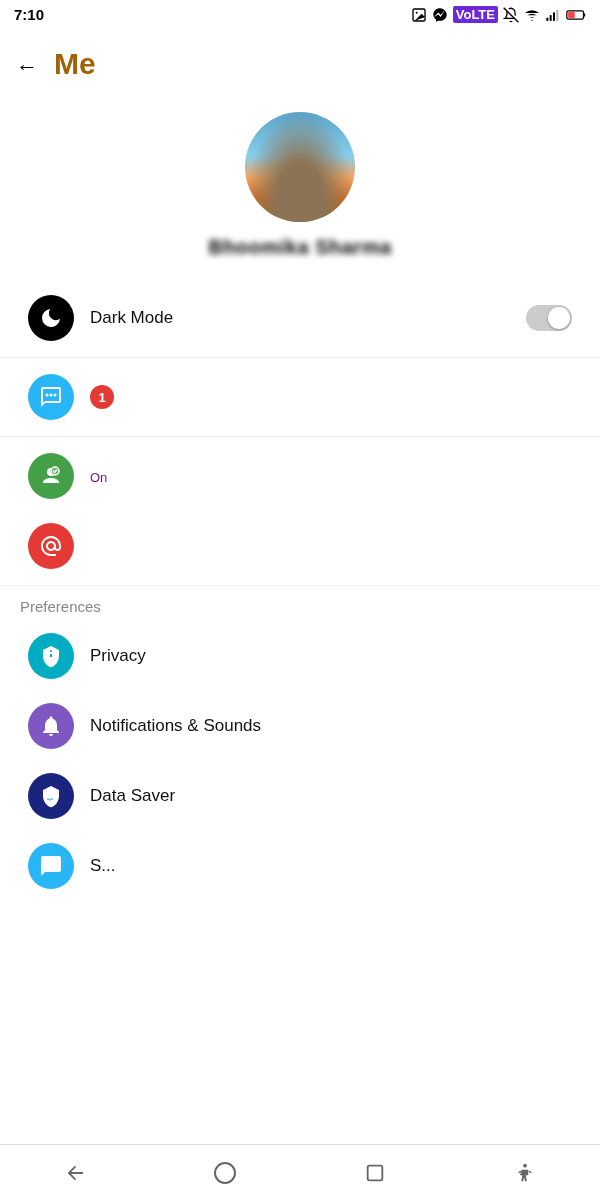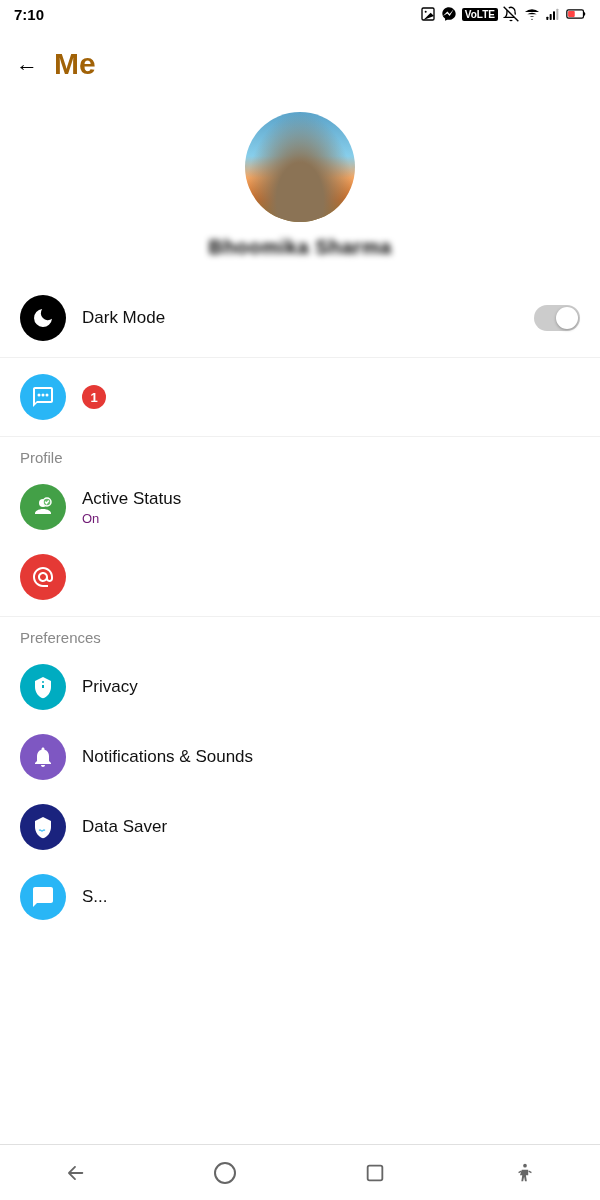--- a/index.html
+++ b/index.html
@@ -25,23 +25,23 @@
       font-size: 15px;
       font-weight: 600;
       color: #000;
     }
     .status-bar-right {
       display: flex;
       align-items: center;
       gap: 5px;
     }
     .volte-badge {
-      background: #000000;
+      background: #6d28d9;
       color: #fff;
-      font-size: 10px;
+      font-size: 13px;
       font-weight: bold;
       padding: 1px 3px;
       border-radius: 2px;
     }
 
     
     .top-nav {
       display: flex;
       align-items: center;
       padding: 10px 16px;
@@ -94,21 +94,21 @@
     }
     .section-label {
       font-size: 15px;
       color: #888;
       padding: 8px 20px 6px 20px;
       font-weight: 400;
     }
     .menu-item {
       display: flex;
       align-items: center;
-      padding: 12px 20px;
+      padding: 12px 28px;
       background: #fff;
       cursor: pointer;
       position: relative;
     }
     .icon-circle {
       width: 46px;
       height: 46px;
       border-radius: 50%;
       display: flex;
       align-items: center;
@@ -308,33 +308,31 @@
         <circle cx="16" cy="10" r="1.5" fill="#fff"></circle>
       </svg>
     </div>
     <div class="menu-item-right">
       <div class="badge-red">1</div>
     </div>
   </div>
 
   <div class="divider"></div>
 
-  <div class="section-label">Profile</div>
 
   <div class="menu-item">
     <div class="icon-circle" style="background:#43a047;">
       <svg viewBox="0 0 24 24" fill="#fff">
         <circle cx="12" cy="8" r="4"></circle>
         <path d="M12 14c-5 0-8 2.5-8 4v1h16v-1c0-1.5-3-4-8-4z"></path>
         <circle cx="16" cy="7" r="4" fill="#66bb6a" stroke="#fff" stroke-width="1.5"></circle>
         <path d="M14.5 7l1 1.5 2-2.5" fill="none" stroke="#fff" stroke-width="1.5" stroke-linecap="round"></path>
       </svg>
     </div>
     <div class="menu-item-content">
-      <div class="menu-item-title">Active Status</div>
       <div class="menu-item-subtitle">On</div>
     </div>
   </div>
 
   <div class="menu-item">
     <div class="icon-circle" style="background:#e53935;">
       <svg viewBox="0 0 24 24" fill="#fff">
         <path d="M12 2C6.48 2 2 6.48 2 12s4.48 10 10 10h5v-2h-5c-4.34 0-8-3.66-8-8s3.66-8 8-8 8 3.66 8 8v1.43c0 .79-.71 1.57-1.5 1.57s-1.5-.78-1.5-1.57V12c0-2.76-2.24-5-5-5s-5 2.24-5 5 2.24 5 5 5c1.38 0 2.64-.56 3.54-1.47.65.89 1.77 1.47 2.96 1.47 1.97 0 3.5-1.6 3.5-3.57V12c0-5.52-4.48-10-10-10zm0 13c-1.66 0-3-1.34-3-3s1.34-3 3-3 3 1.34 3 3-1.34 3-3 3z"></path>
       </svg>
     </div>

